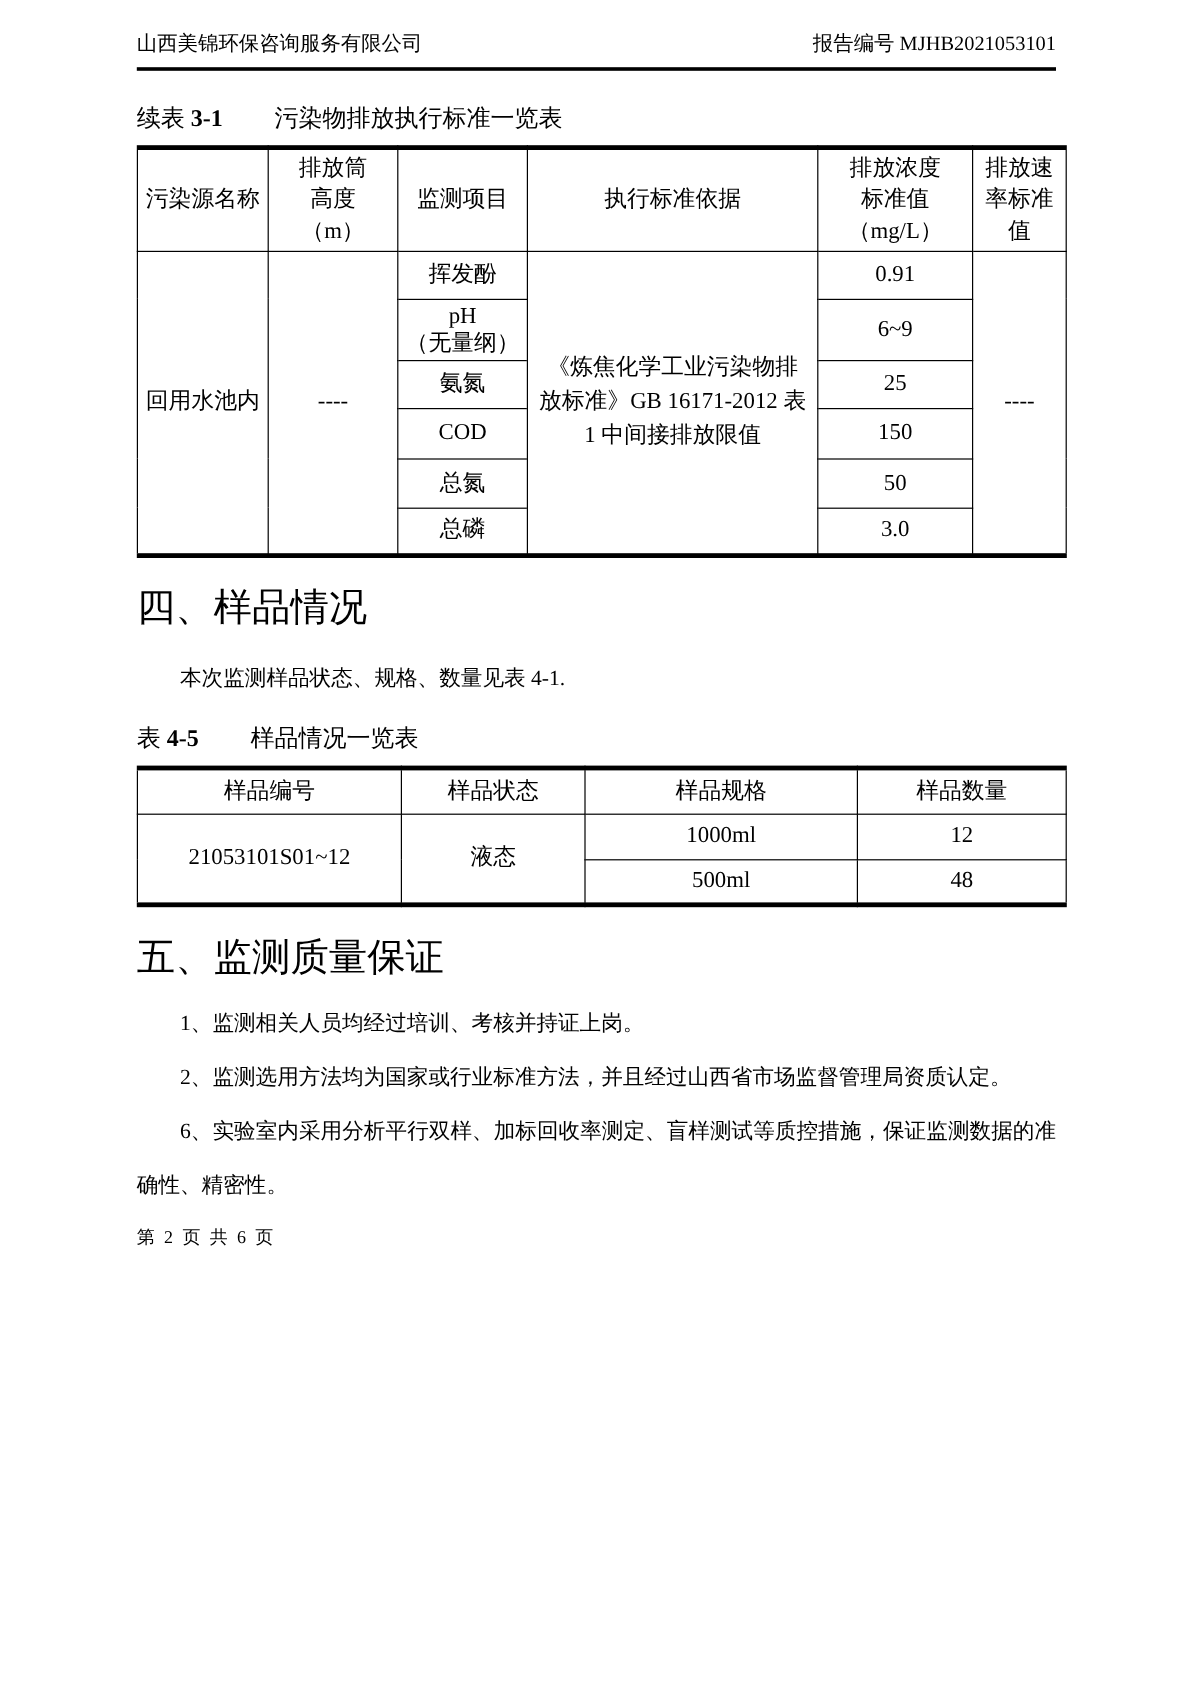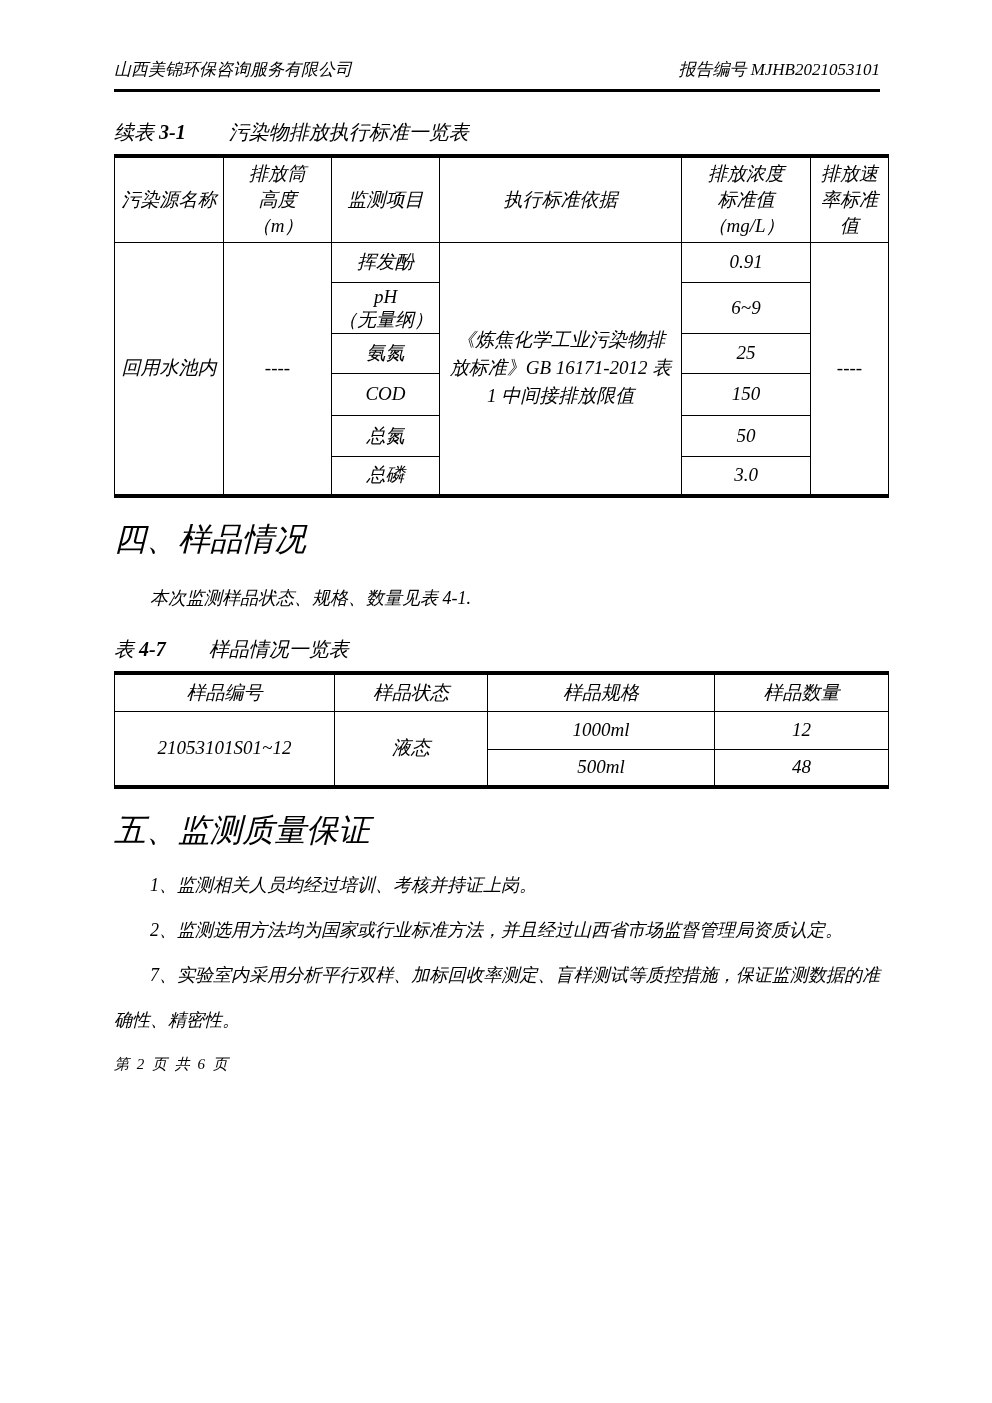--- a/index.html
+++ b/index.html
@@ -10,22 +10,21 @@
   .page {
     position: relative;
     width: 984px;
     height: 1403px;
     margin: 0 auto;
     background: #ffffff;
     color: #000000;
     font-family: "Liberation Serif", "DejaVu Serif", serif;
     overflow: hidden;
     box-sizing: border-box;
-    padding: 58px 108px 0 110px;
-    font-style: italic;
+    padding: 25px 108px 0 110px;
   }
   
   .doc-header {
     display: flex;
     justify-content: space-between;
     align-items: flex-end;
     font-size: 17px;
     padding-bottom: 8px;
     border-bottom: 3px solid #000;
   }
@@ -161,21 +160,21 @@
       </tr>
     </tbody>
   </table>
 
   <h2 class="sec-heading">四、样品情况</h2>
 
   <p class="body-par intro-par">本次监测样品状态、规格、数量见表 4-1.</p>
 
   <div class="tbl-caption" style="margin-top:14px;">
     <span>表</span>
-    <span class="cap-num">4-7</span>
+    <span class="cap-num">4-5</span>
     <span class="cap-title">样品情况一览表</span>
   </div>
 
   <table class="doc-table t41">
     <colgroup>
       <col style="width:220px">
         <col style="width:153px">
         <col style="width:227px">
         <col style="width:174px">
     </colgroup>
@@ -197,18 +196,18 @@
         <td>48</td>
       </tr>
     </tbody>
   </table>
 
   <h2 class="sec-heading">五、监测质量保证</h2>
 
   <div class="sec5-pars">
     <p class="body-par">1、监测相关人员均经过培训、考核并持证上岗。</p>
     <p class="body-par">2、监测选用方法均为国家或行业标准方法，并且经过山西省市场监督管理局资质认定。</p>
-    <p class="body-par">7、实验室内采用分析平行双样、加标回收率测定、盲样测试等质控措施，保证监测数据的准确性、精密性。</p>
+    <p class="body-par">6、实验室内采用分析平行双样、加标回收率测定、盲样测试等质控措施，保证监测数据的准确性、精密性。</p>
   </div>
 
   <div class="page-footer">第 2 页 共 6 页</div>
 
 </div>
 
 </body></html>

